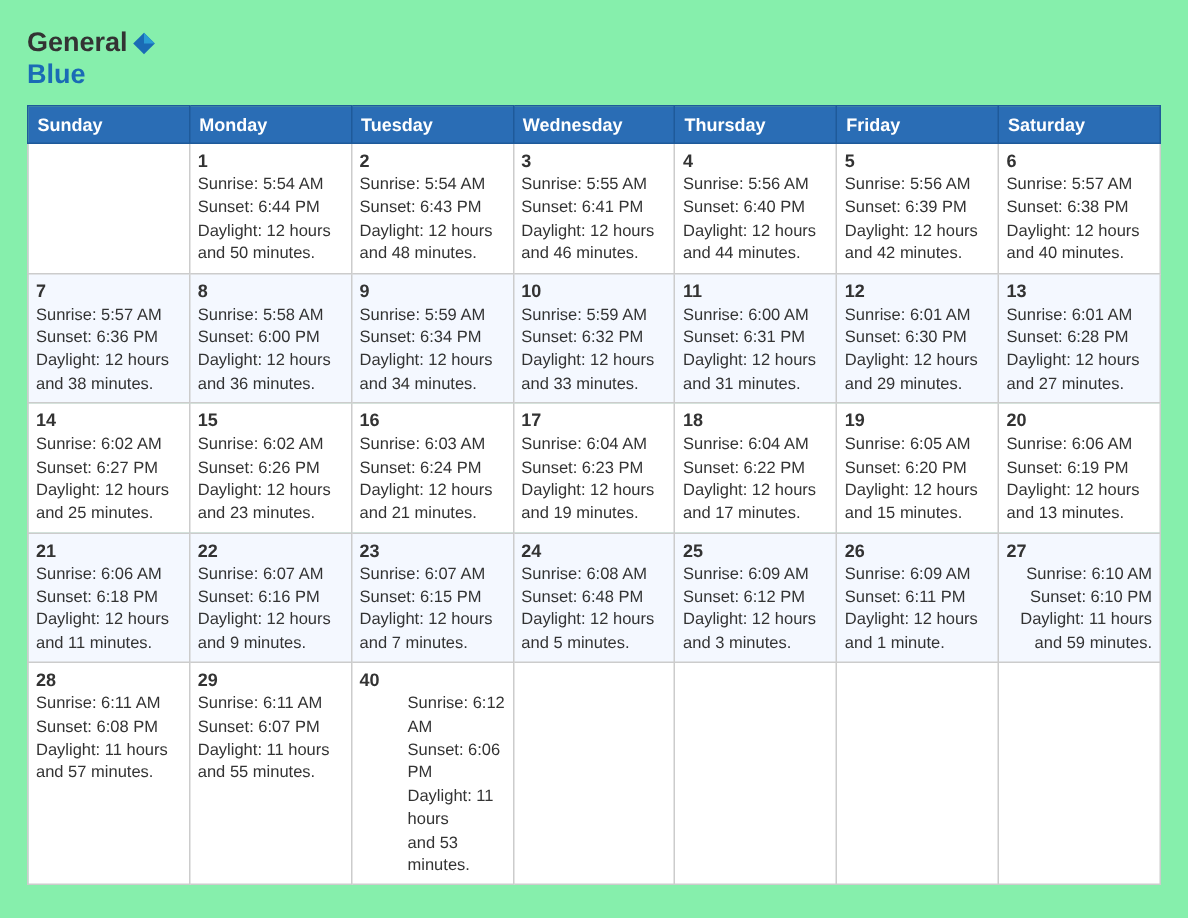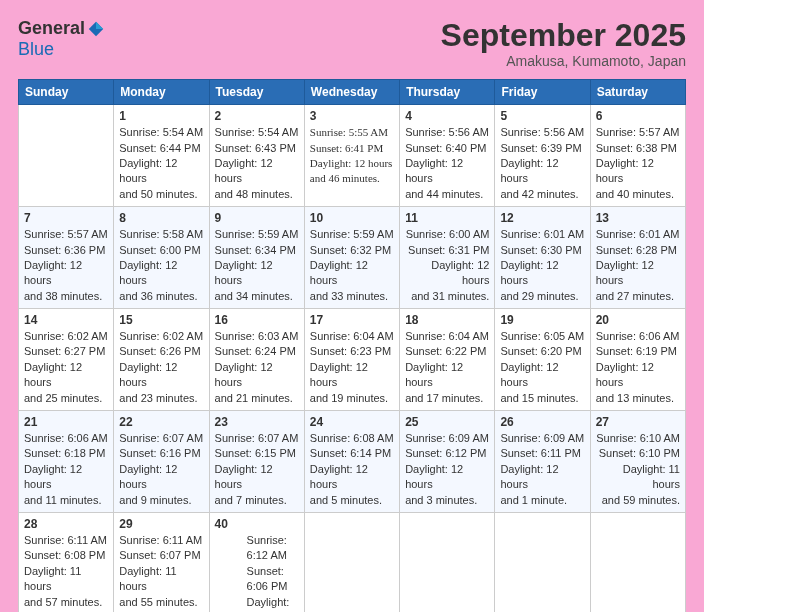--- a/index.html
+++ b/index.html
@@ -4,24 +4,24 @@
   <style>
     * { margin: 0; padding: 0; box-sizing: border-box; }
     body {
       font-family: Arial, sans-serif;
       background: #fff;
       width: 792px;
       height: 612px;
       overflow: hidden;
     }
     .container {
-      width: 704px;
+      width: 792px;
       height: 612px;
       padding: 18px 18px 10px 18px;
-      background: #f9a8d4;
+      background: #86efac;
     }
     .header {
       display: flex;
       justify-content: space-between;
       align-items: flex-start;
       margin-bottom: 10px;
     }
     .logo {
       display: flex;
       flex-direction: column;
@@ -31,21 +31,21 @@
       display: flex;
       align-items: center;
     }
     .logo-general {
       font-size: 18px;
       font-weight: bold;
       color: #333;
     }
     .logo-blue {
       font-size: 18px;
-      font-weight: normal;
+      font-weight: bold;
       color: #1a6bb5;
     }
     .logo-icon {
       display: inline-block;
       width: 18px;
       height: 18px;
       margin-left: 2px;
     }
     .title-block {
       text-align: right;
@@ -113,24 +113,20 @@
         <span class="logo-general">General</span>
         <svg class="logo-icon" viewBox="0 0 20 20">
           <polygon points="10,2 18,10 10,18 2,10" fill="#1a6bb5"></polygon>
           <polygon points="10,2 18,10 10,10" fill="#2a9dd4"></polygon>
         </svg>
       </div>
       <div>
         <span class="logo-blue">Blue</span>
       </div>
     </div>
-    <div class="title-block">
-      <div class="month-title">September 2025</div>
-      <div class="subtitle">Amakusa, Kumamoto, Japan</div>
-    </div>
   </div>
 
   <table class="calendar">
     <thead>
       <tr>
         <th>Sunday</th>
         <th>Monday</th>
         <th>Tuesday</th>
         <th>Wednesday</th>
         <th>Thursday</th>
@@ -150,21 +146,21 @@
           </td>
           <td>
             <span class="day-num">2</span>
             <div class="day-info" style="white-space: pre-line;">Sunrise: 5:54 AM
 Sunset: 6:43 PM
 Daylight: 12 hours
 and 48 minutes.</div>
           </td>
           <td>
             <span class="day-num">3</span>
-            <div class="day-info" style="white-space: pre-line; font-family: Liberation Serif, serif;">Sunrise: 5:55 AM
+            <div class="day-info" style="white-space: pre-line;">Sunrise: 5:55 AM
 Sunset: 6:41 PM
 Daylight: 12 hours
 and 46 minutes.</div>
           </td>
           <td>
             <span class="day-num">4</span>
             <div class="day-info" style="white-space: pre-line;">Sunrise: 5:56 AM
 Sunset: 6:40 PM
 Daylight: 12 hours
 and 44 minutes.</div>
@@ -208,21 +204,21 @@
           </td>
           <td>
             <span class="day-num">10</span>
             <div class="day-info" style="white-space: pre-line;">Sunrise: 5:59 AM
 Sunset: 6:32 PM
 Daylight: 12 hours
 and 33 minutes.</div>
           </td>
           <td>
             <span class="day-num">11</span>
-            <div class="day-info" style="white-space: pre-line; text-align: right;">Sunrise: 6:00 AM
+            <div class="day-info" style="white-space: pre-line;">Sunrise: 6:00 AM
 Sunset: 6:31 PM
 Daylight: 12 hours
 and 31 minutes.</div>
           </td>
           <td>
             <span class="day-num">12</span>
             <div class="day-info" style="white-space: pre-line;">Sunrise: 6:01 AM
 Sunset: 6:30 PM
 Daylight: 12 hours
 and 29 minutes.</div>
@@ -304,21 +300,21 @@
           <td>
             <span class="day-num">23</span>
             <div class="day-info" style="white-space: pre-line;">Sunrise: 6:07 AM
 Sunset: 6:15 PM
 Daylight: 12 hours
 and 7 minutes.</div>
           </td>
           <td>
             <span class="day-num">24</span>
             <div class="day-info" style="white-space: pre-line;">Sunrise: 6:08 AM
-Sunset: 6:14 PM
+Sunset: 6:48 PM
 Daylight: 12 hours
 and 5 minutes.</div>
           </td>
           <td>
             <span class="day-num">25</span>
             <div class="day-info" style="white-space: pre-line;">Sunrise: 6:09 AM
 Sunset: 6:12 PM
 Daylight: 12 hours
 and 3 minutes.</div>
           </td>

